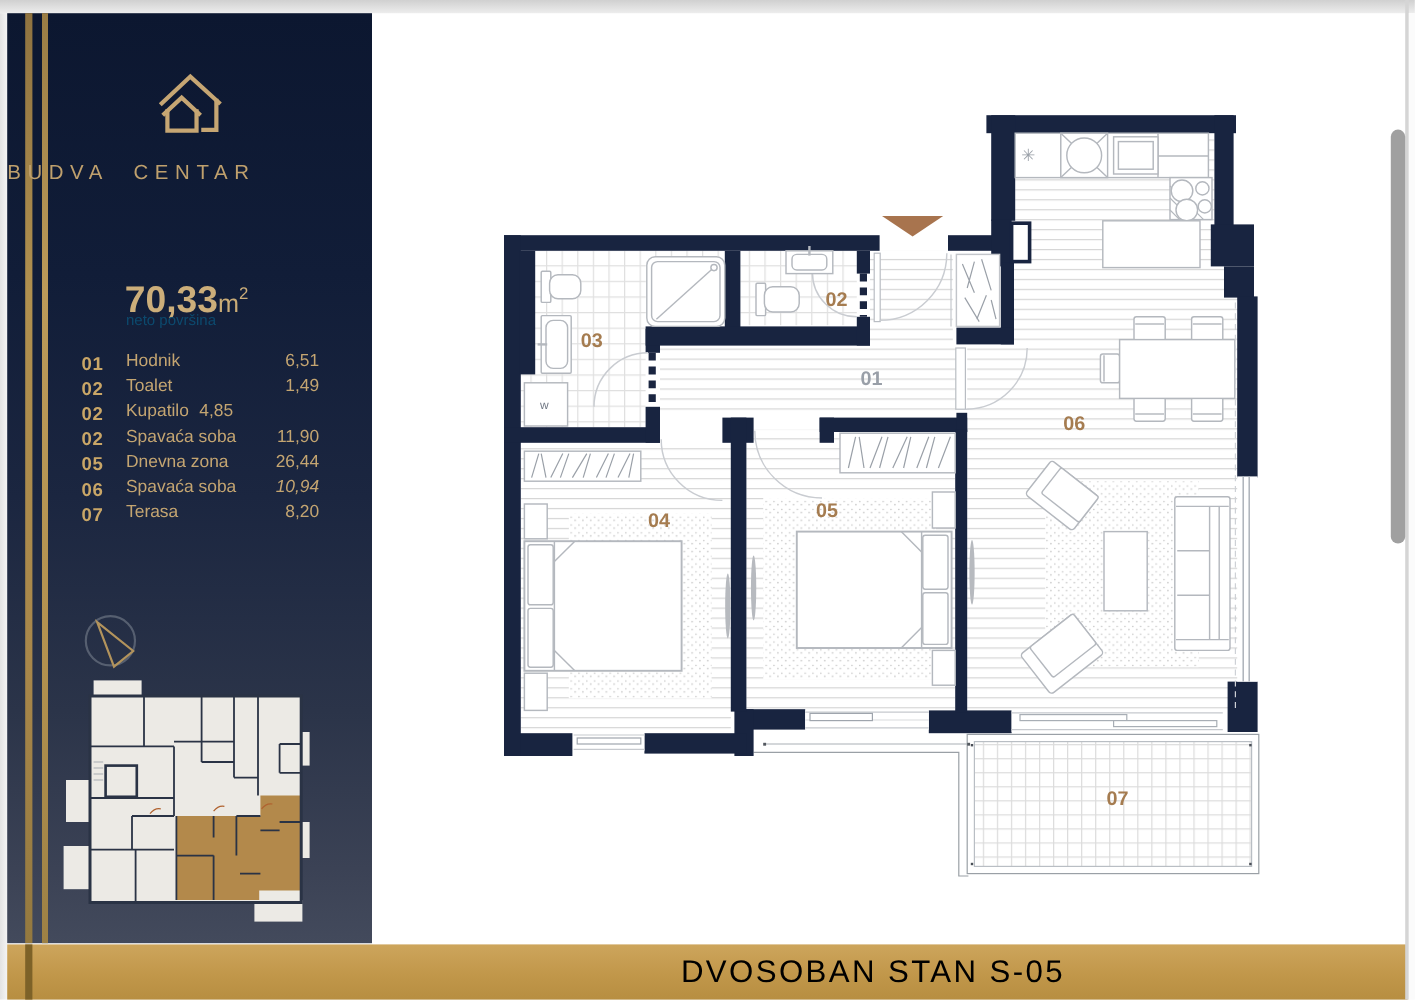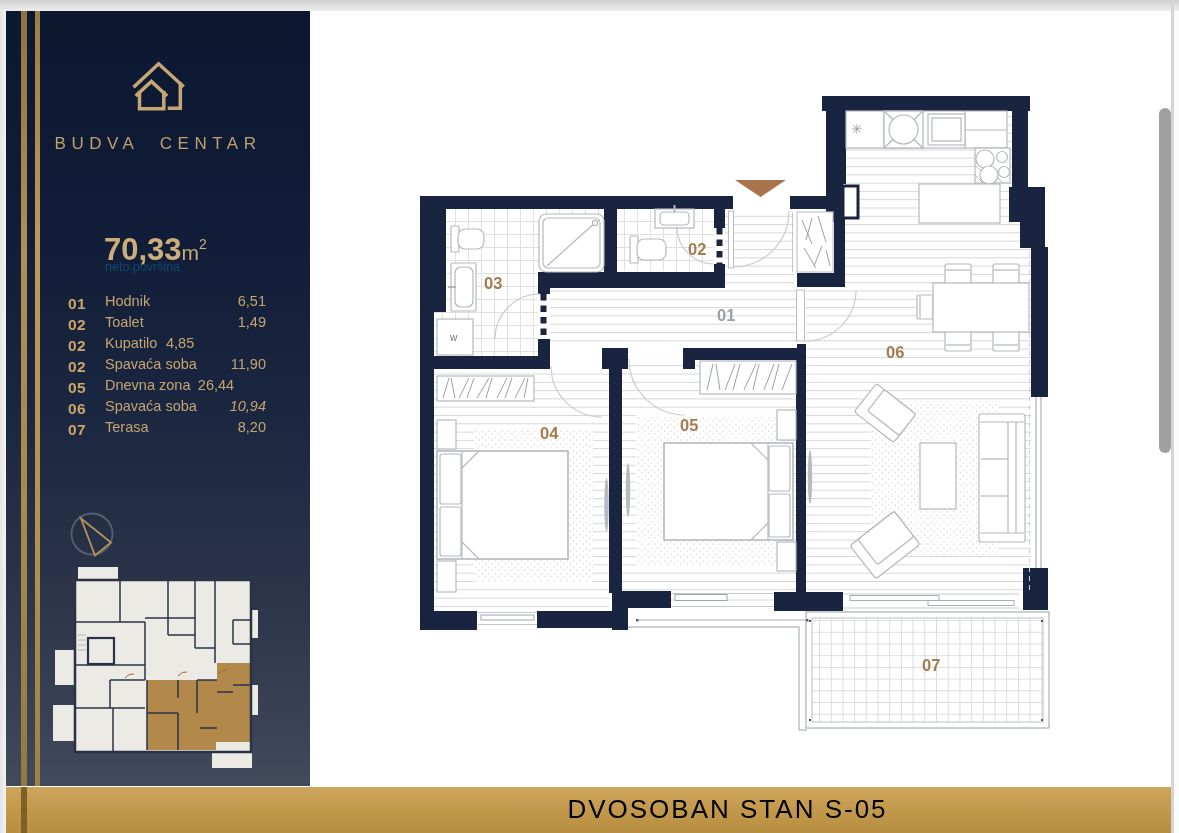--- a/index.html
+++ b/index.html
@@ -22,21 +22,21 @@
 
 <svg class="abs" style="left:124px;top:54px;" width="62" height="62" viewBox="0 0 60 60" fill="none">
   <g stroke="#c6a673" stroke-width="3.4" stroke-linecap="square">
     <path d="M10.5 31 L33.5 9.5 L56.5 30.5"></path>
     <path d="M54.5 29 L54.5 52.5 L44 52.5"></path>
     <path d="M12.5 39.5 L26.5 26.5 L40.5 39.5"></path>
     <path d="M15 37.5 L15 53 L38.5 53 L38.5 37.5"></path>
   </g>
 </svg>
 
-<div class="abs" style="left:6px;top:134px;width:304px;text-align:center;color:#bfa06d;font-size:17px;letter-spacing:5.5px;">BUDVA&nbsp;&nbsp;CENTAR</div>
+<div class="abs" style="left:6px;top:134px;width:304px;text-align:left;color:#bfa06d;font-size:17px;letter-spacing:5.5px;">BUDVA&nbsp;&nbsp;CENTAR</div>
 
 <div class="abs" style="left:104px;top:229px;color:#ccae7a;font-size:31px;font-weight:bold;line-height:30px;">70,33<span style="font-size:21px;font-weight:normal;color:#c9ab76;">m</span><sup style="font-size:14px;font-weight:normal;">2</sup></div>
 
 <div class="abs" style="left:105px;top:260px;color:#0c4a6e;font-size:12.5px;">neto površina</div>
 
 <div class="abs" style="left:0;top:295px;width:310px;color:#c4a571;font-size:14.5px;">
 
   <div style="position:absolute;left:68px;top:0;font-weight:bold;color:#c9a667;font-size:15.5px;letter-spacing:0.5px;">01</div>
     <div style="position:absolute;left:105px;top:-2px;">Hodnik</div>
     <div style="position:absolute;left:166px;top:-2px;width:100px;text-align:right;">6,51</div>
@@ -48,21 +48,21 @@
   <div style="position:absolute;left:68px;top:42px;font-weight:bold;color:#c9a667;font-size:15.5px;letter-spacing:0.5px;">02</div>
     <div style="position:absolute;left:105px;top:40px;">Kupatilo</div>
     <div style="position:absolute;left:166px;top:40px;width:100px;text-align:left;">4,85</div>
 
   <div style="position:absolute;left:68px;top:63px;font-weight:bold;color:#c9a667;font-size:15.5px;letter-spacing:0.5px;">02</div>
     <div style="position:absolute;left:105px;top:61px;">Spavaća soba</div>
     <div style="position:absolute;left:166px;top:61px;width:100px;text-align:right;">11,90</div>
 
   <div style="position:absolute;left:68px;top:84px;font-weight:bold;color:#c9a667;font-size:15.5px;letter-spacing:0.5px;">05</div>
     <div style="position:absolute;left:105px;top:82px;">Dnevna zona</div>
-    <div style="position:absolute;left:166px;top:82px;width:100px;text-align:center;">26,44</div>
+    <div style="position:absolute;left:166px;top:82px;width:100px;text-align:right;">26,44</div>
 
   <div style="position:absolute;left:68px;top:105px;font-weight:bold;color:#c9a667;font-size:15.5px;letter-spacing:0.5px;">06</div>
     <div style="position:absolute;left:105px;top:103px;">Spavaća soba</div>
     <div style="position:absolute;left:166px;top:103px;width:100px;text-align:right;font-style:italic;">10,94</div>
 
   <div style="position:absolute;left:68px;top:126px;font-weight:bold;color:#c9a667;font-size:15.5px;letter-spacing:0.5px;">07</div>
     <div style="position:absolute;left:105px;top:124px;">Terasa</div>
     <div style="position:absolute;left:166px;top:124px;width:100px;text-align:right;">8,20</div>
 </div>
 

